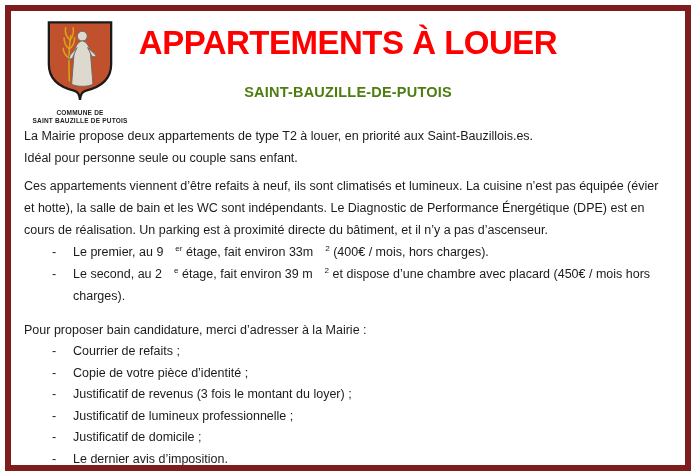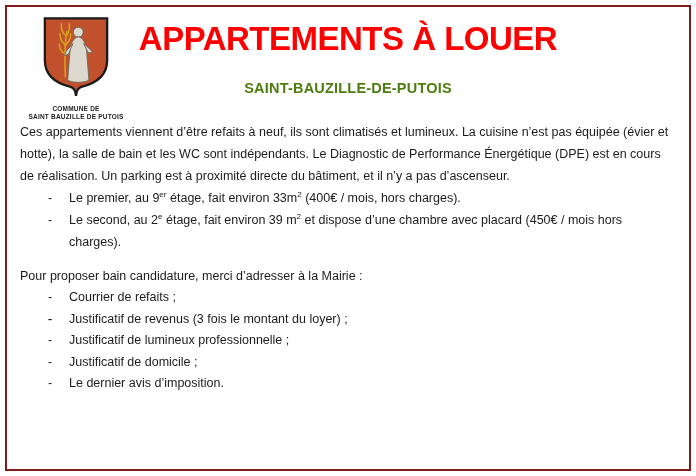--- a/index.html
+++ b/index.html
@@ -2,21 +2,21 @@
 <html><head>
 <meta charset="utf-8">
 <style>
   html,body { margin:0; padding:0; background:#fff; }
   .page {
     width:696px; height:476px; box-sizing:border-box;
     padding:5px; background:#fff;
     font-family:"Liberation Sans","DejaVu Sans",sans-serif;
   }
   .frame {
-    border:2px solid #7f1d1d; height:100%; box-sizing:border-box;
+    border:6px solid #7f1d1d; height:100%; box-sizing:border-box;
     position:relative; overflow:hidden; color:#1b1b1b;
   }
   .logo {
     position:absolute; left:20px; top:6px; width:98px; text-align:center;
   }
   .logo svg { display:block; margin:0 auto; }
   .logo-caption {
     margin-top:2px; font-size:6.5px; font-weight:bold; line-height:8px;
     letter-spacing:0.2px; color:#222;
   }
@@ -31,21 +31,21 @@
   }
   .content { margin:24px 13px 0; font-size:12.5px; line-height:22px; }
   .content p { margin:0; }
   .para .line { display:block; }
   .desc { margin-top:6px !important; }
   .apply { margin-top:12px !important; }
   ul.dashlist { list-style:none; margin:0; padding:0; }
   ul.dashlist li { position:relative; padding-left:49px; }
   ul.requests li { line-height:21.5px; }
   ul.dashlist .dash { position:absolute; left:28px; }
-  sup { font-size:0.65em; line-height:0; vertical-align:super; }
+  sup { font-size:0.65em; line-height:0; vertical-align:super;margin-left:12px; }
   .footer {
     text-align:center; font-size:11.5px; line-height:20px; margin-top:1px;
     color:#1b1b1b;
   }
 </style>
 </head>
 <body>
 
 <div class="page">
   <div class="frame">
@@ -74,20 +74,22 @@
         <span>SAINT BAUZILLE DE PUTOIS</span>
       </div>
     </div>
 
     <h1 class="title">APPARTEMENTS À LOUER</h1>
     <h2 class="subtitle">SAINT-BAUZILLE-DE-PUTOIS</h2>
 
     <div class="content">
 
       <p class="para">
+        <span class="line">La Mairie propose deux appartements de type T2 à louer, en priorité aux Saint-Bauzillois.es.</span>
+        <span class="line">Idéal pour personne seule ou couple sans enfant.</span>
       </p>
 
       <p class="desc">Ces appartements viennent d’être refaits à neuf, ils sont climatisés et lumineux. La cuisine n’est pas équipée (évier et hotte), la salle de bain et les WC sont indépendants. Le Diagnostic de Performance Énergétique (DPE) est en cours de réalisation. Un parking est à proximité directe du bâtiment, et il n’y a pas d’ascenseur.</p>
 
       <ul class="dashlist apartments">
         <li>
           <span class="dash">-</span>
           <span><span>Le premier, au 9</span><sup>er</sup><span> étage, fait environ 33m</span><sup>2</sup><span> (400€ / mois, hors charges).</span></span>
         </li>
         <li>
@@ -98,20 +100,21 @@
 
       <p class="apply">Pour proposer bain candidature, merci d’adresser à la Mairie :</p>
 
       <ul class="dashlist requests">
         <li>
           <span class="dash">-</span>
           <span>Courrier de refaits ;</span>
         </li>
         <li>
           <span class="dash">-</span>
+          <span>Copie de votre pièce d’identité ;</span>
         </li>
         <li>
           <span class="dash">-</span>
           <span>Justificatif de revenus (3 fois le montant du loyer) ;</span>
         </li>
         <li>
           <span class="dash">-</span>
           <span>Justificatif de lumineux professionnelle ;</span>
         </li>
         <li>

